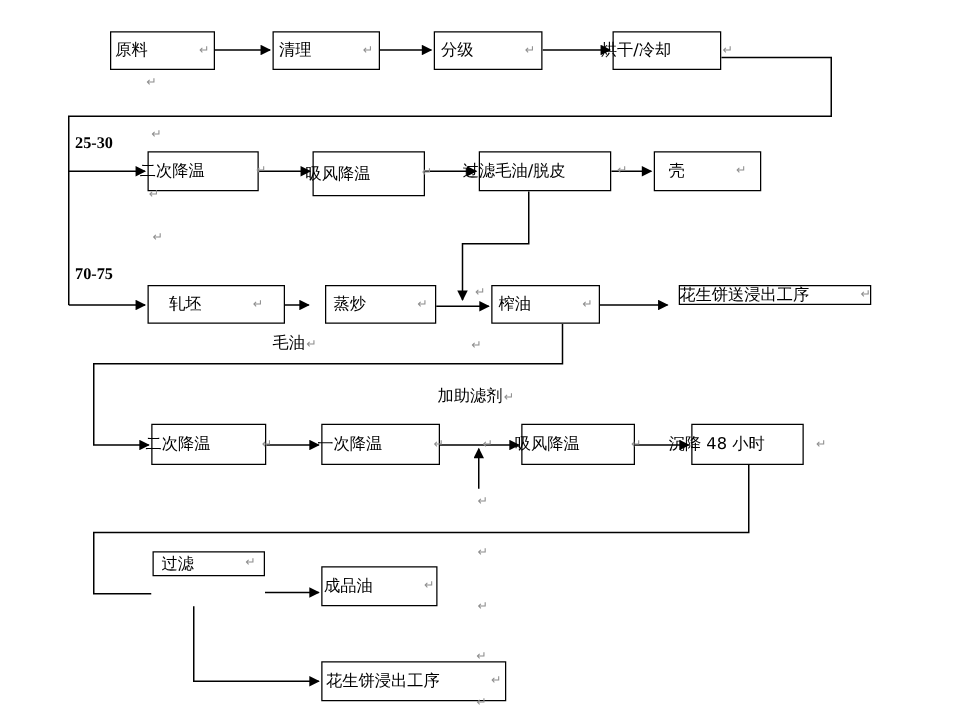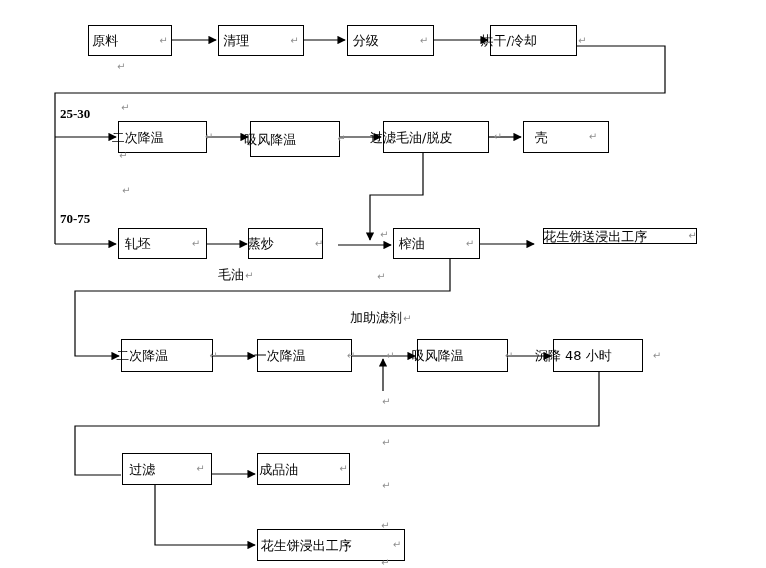--- a/index.html
+++ b/index.html
@@ -123,25 +123,25 @@
     </div>
   <div class="flow-box" style="left:383px;top:121px;width:106px;height:32px">
       <span>过滤毛油/脱皮</span>
       <span class="pilcrow">↵</span>
     </div>
   <div class="flow-box" style="left:523px;top:121px;width:86px;height:32px">
       <span>壳</span>
       <span class="pilcrow">↵</span>
     </div>
 
-  <div class="flow-box" style="left:118px;top:228px;width:89px;height:31px">
+  <div class="flow-box" style="left:118px;top:228px;width:110px;height:31px">
       <span>轧坯</span>
       <span class="pilcrow">↵</span>
     </div>
-  <div class="flow-box" style="left:248px;top:228px;width:75px;height:31px">
+  <div class="flow-box" style="left:260px;top:228px;width:89px;height:31px">
       <span>蒸炒</span>
       <span class="pilcrow">↵</span>
     </div>
   <div class="flow-box" style="left:393px;top:228px;width:87px;height:31px">
       <span>榨油</span>
       <span class="pilcrow">↵</span>
     </div>
   <div class="flow-box" style="left:543px;top:228px;width:154px;height:16px">
       <span>花生饼送浸出工序</span>
       <span class="pilcrow">↵</span>
@@ -157,21 +157,21 @@
     </div>
   <div class="flow-box" style="left:417px;top:339px;width:91px;height:33px">
       <span>吸风降温</span>
       <span class="pilcrow">↵</span>
     </div>
   <div class="flow-box" style="left:553px;top:339px;width:90px;height:33px">
       <span>沉降 48 小时</span>
       <span class="pilcrow">↵</span>
     </div>
 
-  <div class="flow-box" style="left:122px;top:453px;width:90px;height:32px">
+  <div class="flow-box" style="left:122px;top:441px;width:90px;height:20px">
       <span>过滤</span>
       <span class="pilcrow">↵</span>
     </div>
   <div class="flow-box" style="left:257px;top:453px;width:93px;height:32px">
       <span>成品油</span>
       <span class="pilcrow">↵</span>
     </div>
 
   <div class="flow-box" style="left:257px;top:529px;width:148px;height:32px">
       <span>花生饼浸出工序</span>

